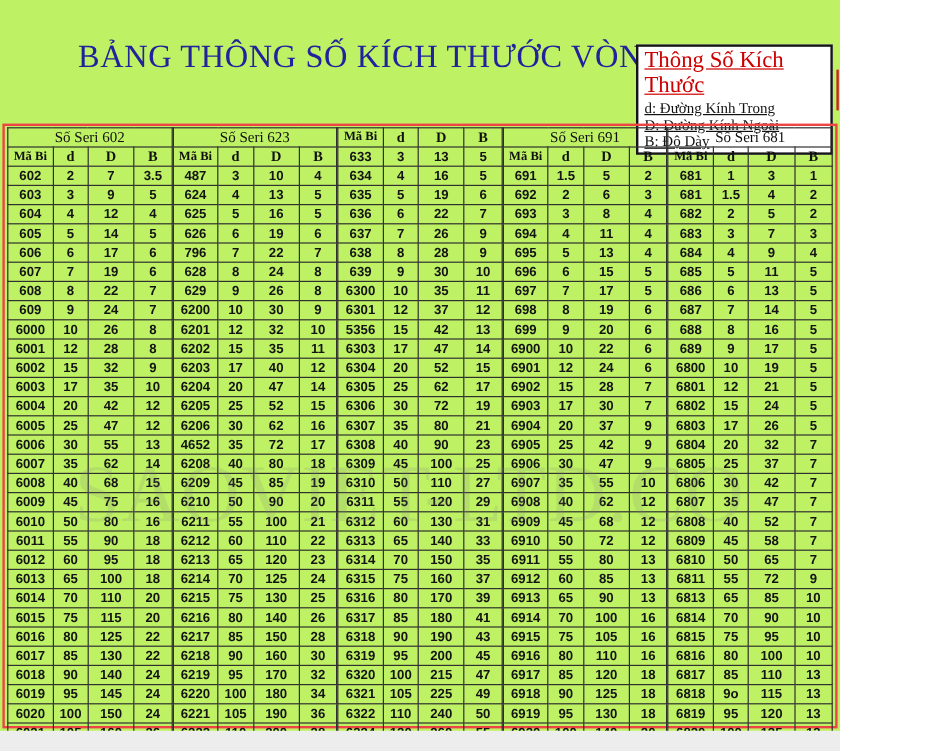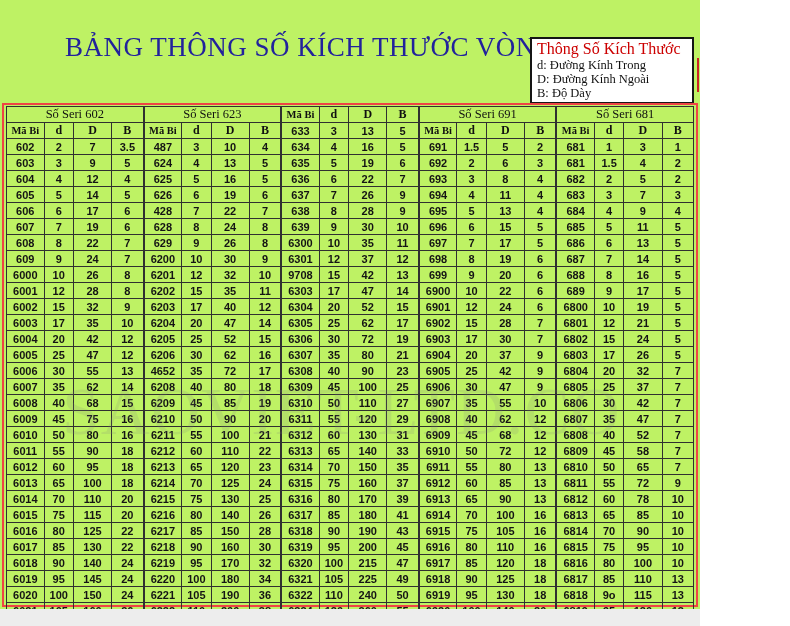--- a/index.html
+++ b/index.html
@@ -4,22 +4,22 @@
 <style>
   html,body{margin:0;padding:0;background:#fff;}
   .page{position:relative;width:700px;height:626px;background:#bef264;
         font-family:"Liberation Serif",serif;overflow:hidden;}
 
   
   .title{position:absolute;top:32px;left:28px;width:600px;text-align:center;
          font-size:27px;color:#22229c;letter-spacing:.5px;white-space:nowrap;}
   .legend{position:absolute;top:37px;right:6px;width:150px;
           border:2px solid #151515;background:#fff;padding:1px 5px 2px 5px;line-height:1.13;}
-  .legend-title{color:#cc0000;font-size:16px;}
-  .legend-line{font-size:12.5px;color:#111;}
+  .legend-title{color:#cc0000;font-size:19px;text-decoration:underline;}
+  .legend-line{font-size:12.5px;color:#111;text-decoration:underline;}
   .red-edge{position:absolute;right:1px;top:58px;width:2px;height:34px;background:#cc2222;}
 
   
   .tables{position:absolute;top:103px;left:2px;right:2px;bottom:19px;
           border:2px solid #ef4444;padding:1px 2px;
           display:flex;justify-content:space-between;}
   table.btable{border-collapse:collapse;width:151px;table-layout:fixed;height:100%;}
   .btable th,.btable td{border:1px solid #303030;text-align:center;padding:0;
           overflow:hidden;white-space:nowrap;}
   .btable th.series{font-size:12.5px;font-weight:400;height:15px;color:#101010;}
@@ -296,21 +296,21 @@
             <td>16</td>
             <td>5</td>
           </tr>
           <tr>
             <td>626</td>
             <td>6</td>
             <td>19</td>
             <td>6</td>
           </tr>
           <tr>
-            <td>428</td>
+            <td>796</td>
             <td>7</td>
             <td>22</td>
             <td>7</td>
           </tr>
           <tr>
             <td>628</td>
             <td>8</td>
             <td>24</td>
             <td>8</td>
           </tr>
@@ -530,21 +530,21 @@
             <td>35</td>
             <td>11</td>
           </tr>
           <tr>
             <td>6301</td>
             <td>12</td>
             <td>37</td>
             <td>12</td>
           </tr>
           <tr>
-            <td>9708</td>
+            <td>5356</td>
             <td>15</td>
             <td>42</td>
             <td>13</td>
           </tr>
           <tr>
             <td>6303</td>
             <td>17</td>
             <td>47</td>
             <td>14</td>
           </tr>
@@ -1022,26 +1022,20 @@
             <td>65</td>
             <td>7</td>
           </tr>
           <tr>
             <td>6811</td>
             <td>55</td>
             <td>72</td>
             <td>9</td>
           </tr>
           <tr>
-            <td>6812</td>
-            <td>60</td>
-            <td>78</td>
-            <td>10</td>
-          </tr>
-          <tr>
             <td>6813</td>
             <td>65</td>
             <td>85</td>
             <td>10</td>
           </tr>
           <tr>
             <td>6814</td>
             <td>70</td>
             <td>90</td>
             <td>10</td>

